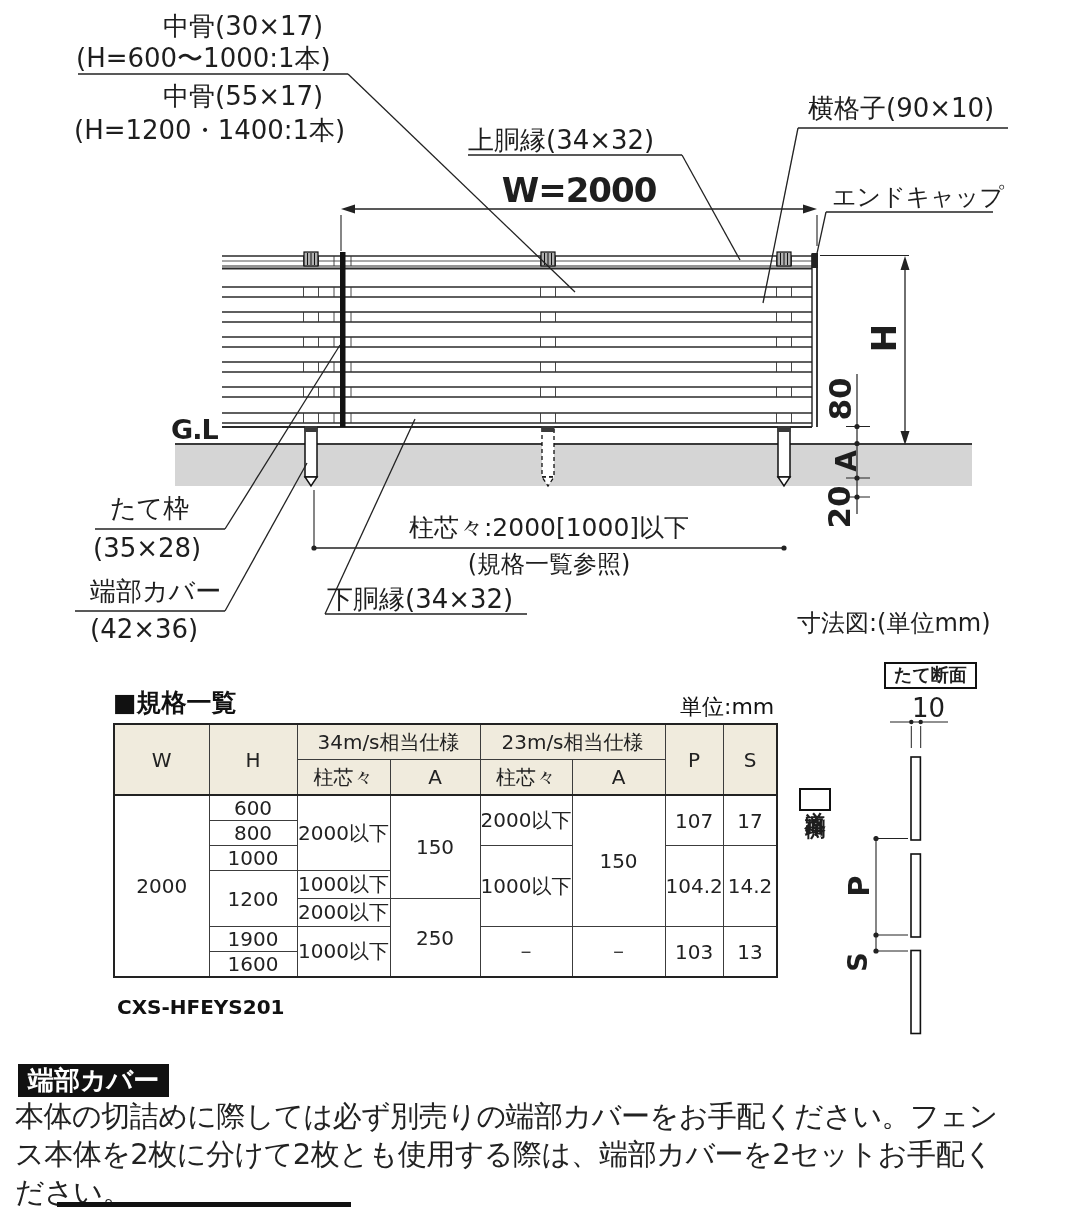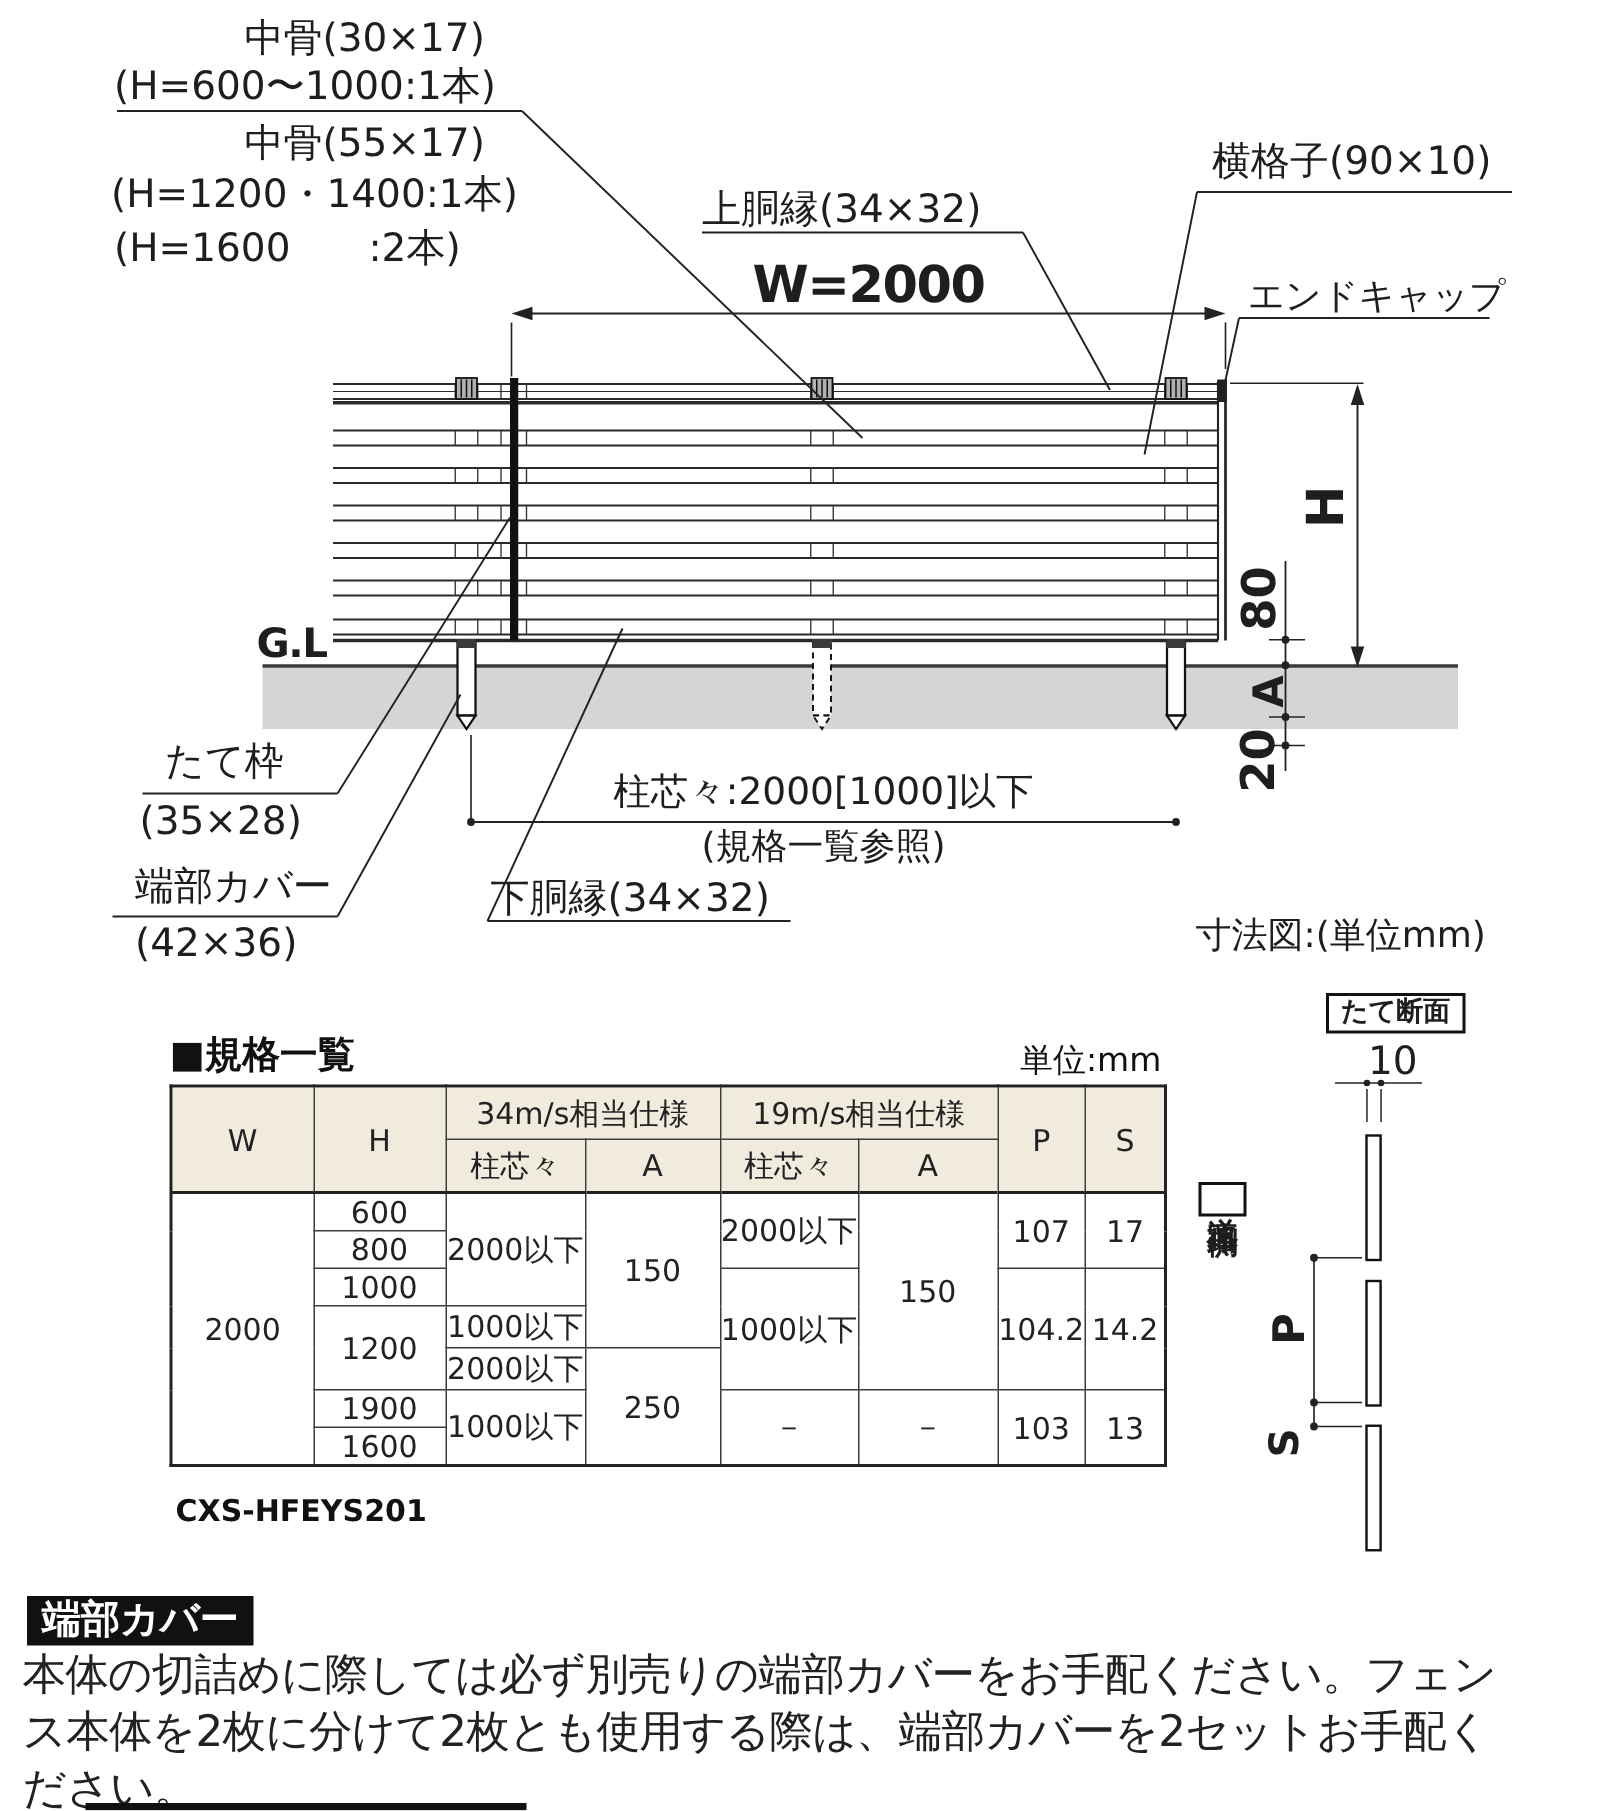--- a/index.html
+++ b/index.html
@@ -257,21 +257,20 @@
       <line x1="876" y1="838.5" x2="908" y2="838.5" stroke-width="1"></line>
       <line x1="876" y1="935" x2="908" y2="935" stroke-width="1"></line>
       <line x1="876" y1="951" x2="908" y2="951" stroke-width="1"></line>
     </g>
   </svg>
 
   <div class="lbl" style="left:163px;top:12px;">中骨(30×17)</div>
   <div class="lbl" style="left:76px;top:44px;">(H=600〜1000:1本)</div>
   <div class="lbl" style="left:163px;top:82px;">中骨(55×17)</div>
   <div class="lbl" style="left:74px;top:116px;">(H=1200・1400:1本)</div>
-  <div class="lbl" style="left:76px;top:152px;">(H=1600　　:2本)</div>
   <div class="lbl" style="left:468px;top:126px;">上胴縁(34×32)</div>
   <div class="lbl" style="left:808px;top:94px;">横格子(90×10)</div>
   <div class="lbl" style="left:832px;top:184px;font-size:24px;">エンドキャップ</div>
   <div class="lbl" style="left:110px;top:494px;">たて枠</div>
   <div class="lbl" style="left:93px;top:534px;">(35×28)</div>
   <div class="lbl" style="left:90px;top:577px;">端部カバー</div>
   <div class="lbl" style="left:90px;top:615px;">(42×36)</div>
   <div class="lbl" style="left:327px;top:585px;">下胴縁(34×32)</div>
 
   <div class="lbl big ctr" style="left:579px;top:171px;">W=2000</div>
@@ -302,21 +301,21 @@
       <col style="width:92px;">
         <col style="width:93px;">
         <col style="width:57px;">
         <col style="width:54px;">
     </colgroup>
     <thead>
       <tr>
         <th rowspan="2" class="bb">W</th>
         <th rowspan="2" class="bb">H</th>
         <th colspan="2">34m/s相当仕様</th>
-        <th colspan="2">19m/s相当仕様</th>
+        <th colspan="2">23m/s相当仕様</th>
         <th rowspan="2" class="bb">P</th>
         <th rowspan="2" class="bb">S</th>
       </tr>
       <tr>
         <th class="bb">柱芯々</th>
         <th class="bb">A</th>
         <th class="bb">柱芯々</th>
         <th class="bb">A</th>
       </tr>
     </thead>

